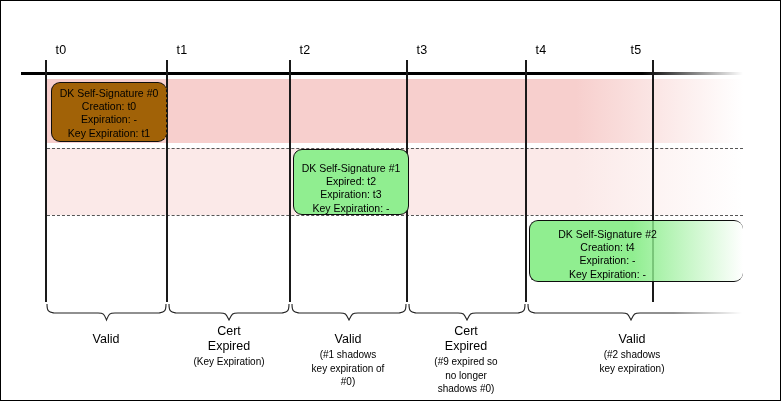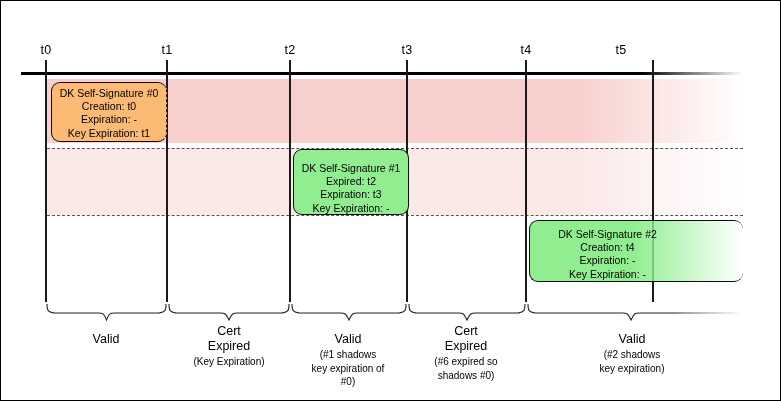--- a/index.html
+++ b/index.html
@@ -37,20 +37,21 @@
                 #000000 0%, #000000 86%, rgba(0,0,0,0) 100%);
   }
   .tick-label {
     position: absolute;
     top: 42px;
     font-size: 12.5px;
     color: #000000;
     transform: translateX(-50%);
     white-space: nowrap;
     letter-spacing: 0.2px;
+    margin-left: 15px;
   }
   .vline {
     position: absolute;
     width: 2px;
     background: #1a1a1a;
     top: 59px;
     height: 242px;
   }
 
   
@@ -93,21 +94,21 @@
     line-height: 13.2px;
     color: #000000;
     padding-top: 4px;
     z-index: 6;
   }
   .sigbox .line { display: block; white-space: nowrap; }
 
   #sigbox-0 {
     left: 50px; top: 81px;
     width: 116px; height: 60px;
-    background: #fdba74;
+    background: #a16207;
     border-right-style: dashed;
   }
   #sigbox-1 {
     left: 292px; top: 148px;
     width: 116px; height: 66px;
     background: #90ee90;
     padding-top: 12px;
   }
   #sigbox-2 {
     left: 528px; top: 219px;
@@ -239,21 +240,22 @@
     <div class="brace-label" style="left:347px; top:331px; width:140px">
       <span class="main">Valid</span>
       <span class="sub">(#1 shadows</span>
       <span class="sub">key expiration of</span>
       <span class="sub">#0)</span>
     </div>
 
     <div class="brace-label" style="left:465px; top:323px; width:140px">
       <span class="main">Cert</span>
       <span class="main">Expired</span>
-      <span class="sub">(#6 expired so</span>
+      <span class="sub">(#9 expired so</span>
+      <span class="sub">no longer</span>
       <span class="sub">shadows #0)</span>
     </div>
 
     <div class="brace-label" style="left:631px; top:331px; width:150px">
       <span class="main">Valid</span>
       <span class="sub">(#2 shadows</span>
       <span class="sub">key expiration)</span>
     </div>
 
   </div>

